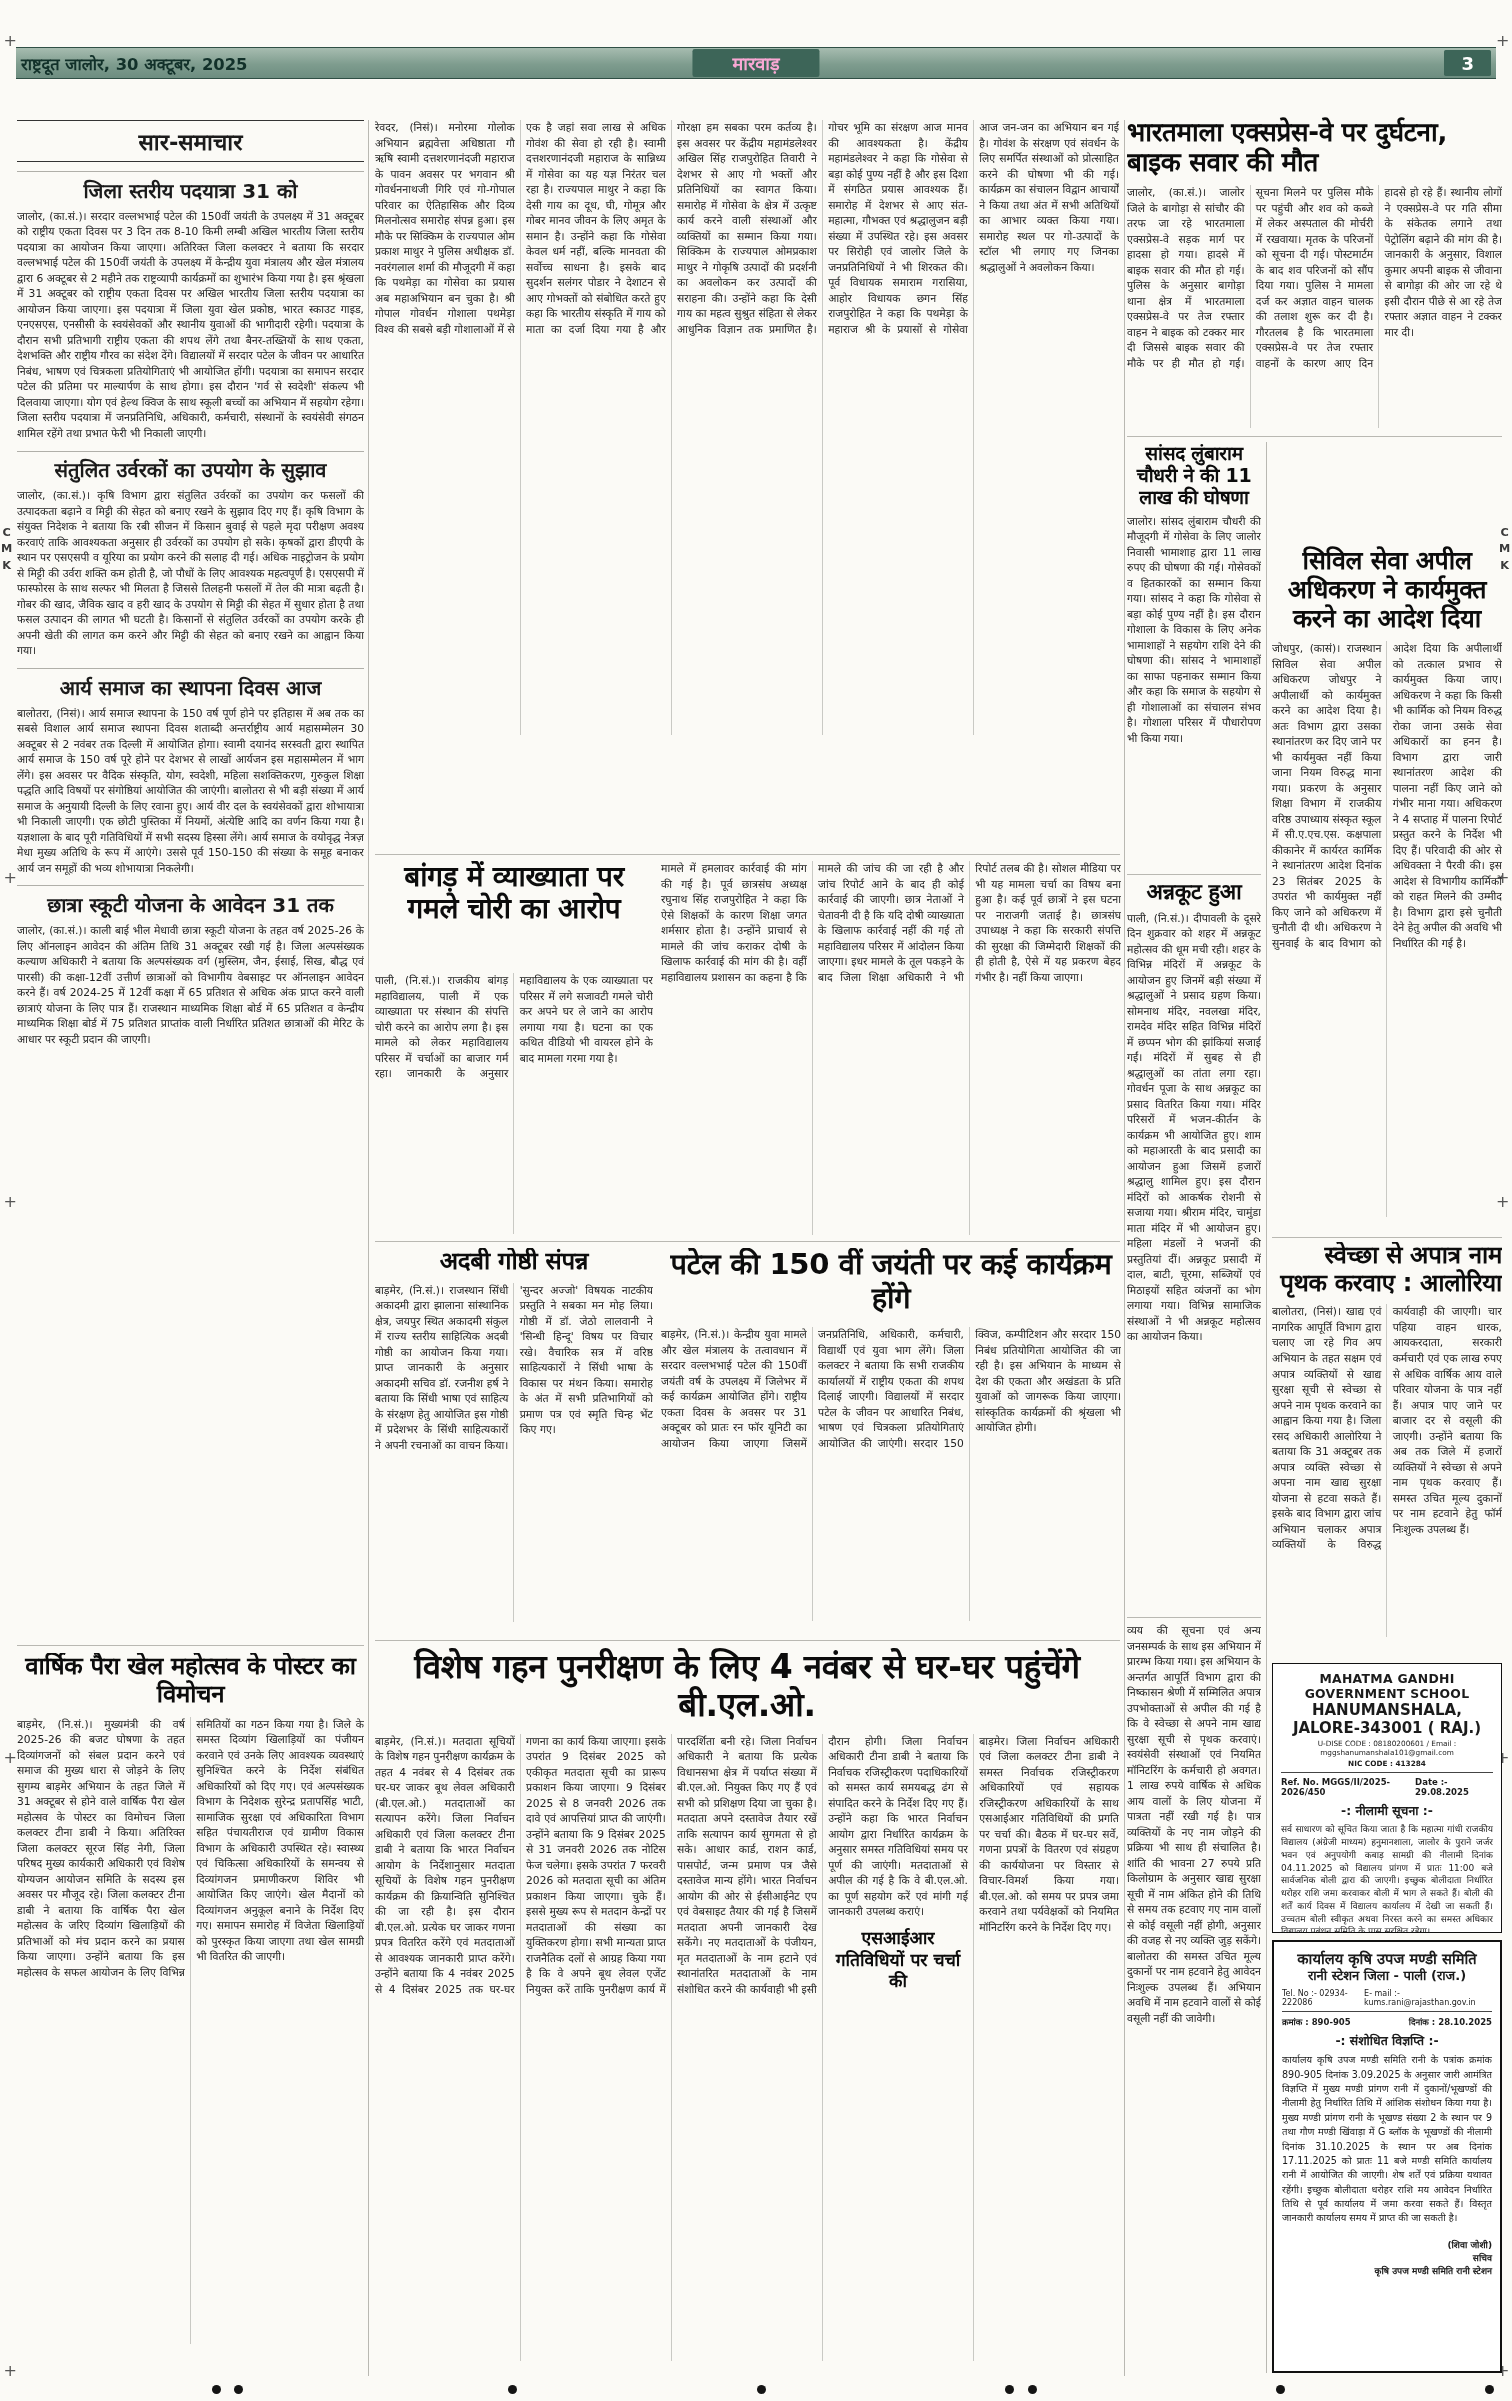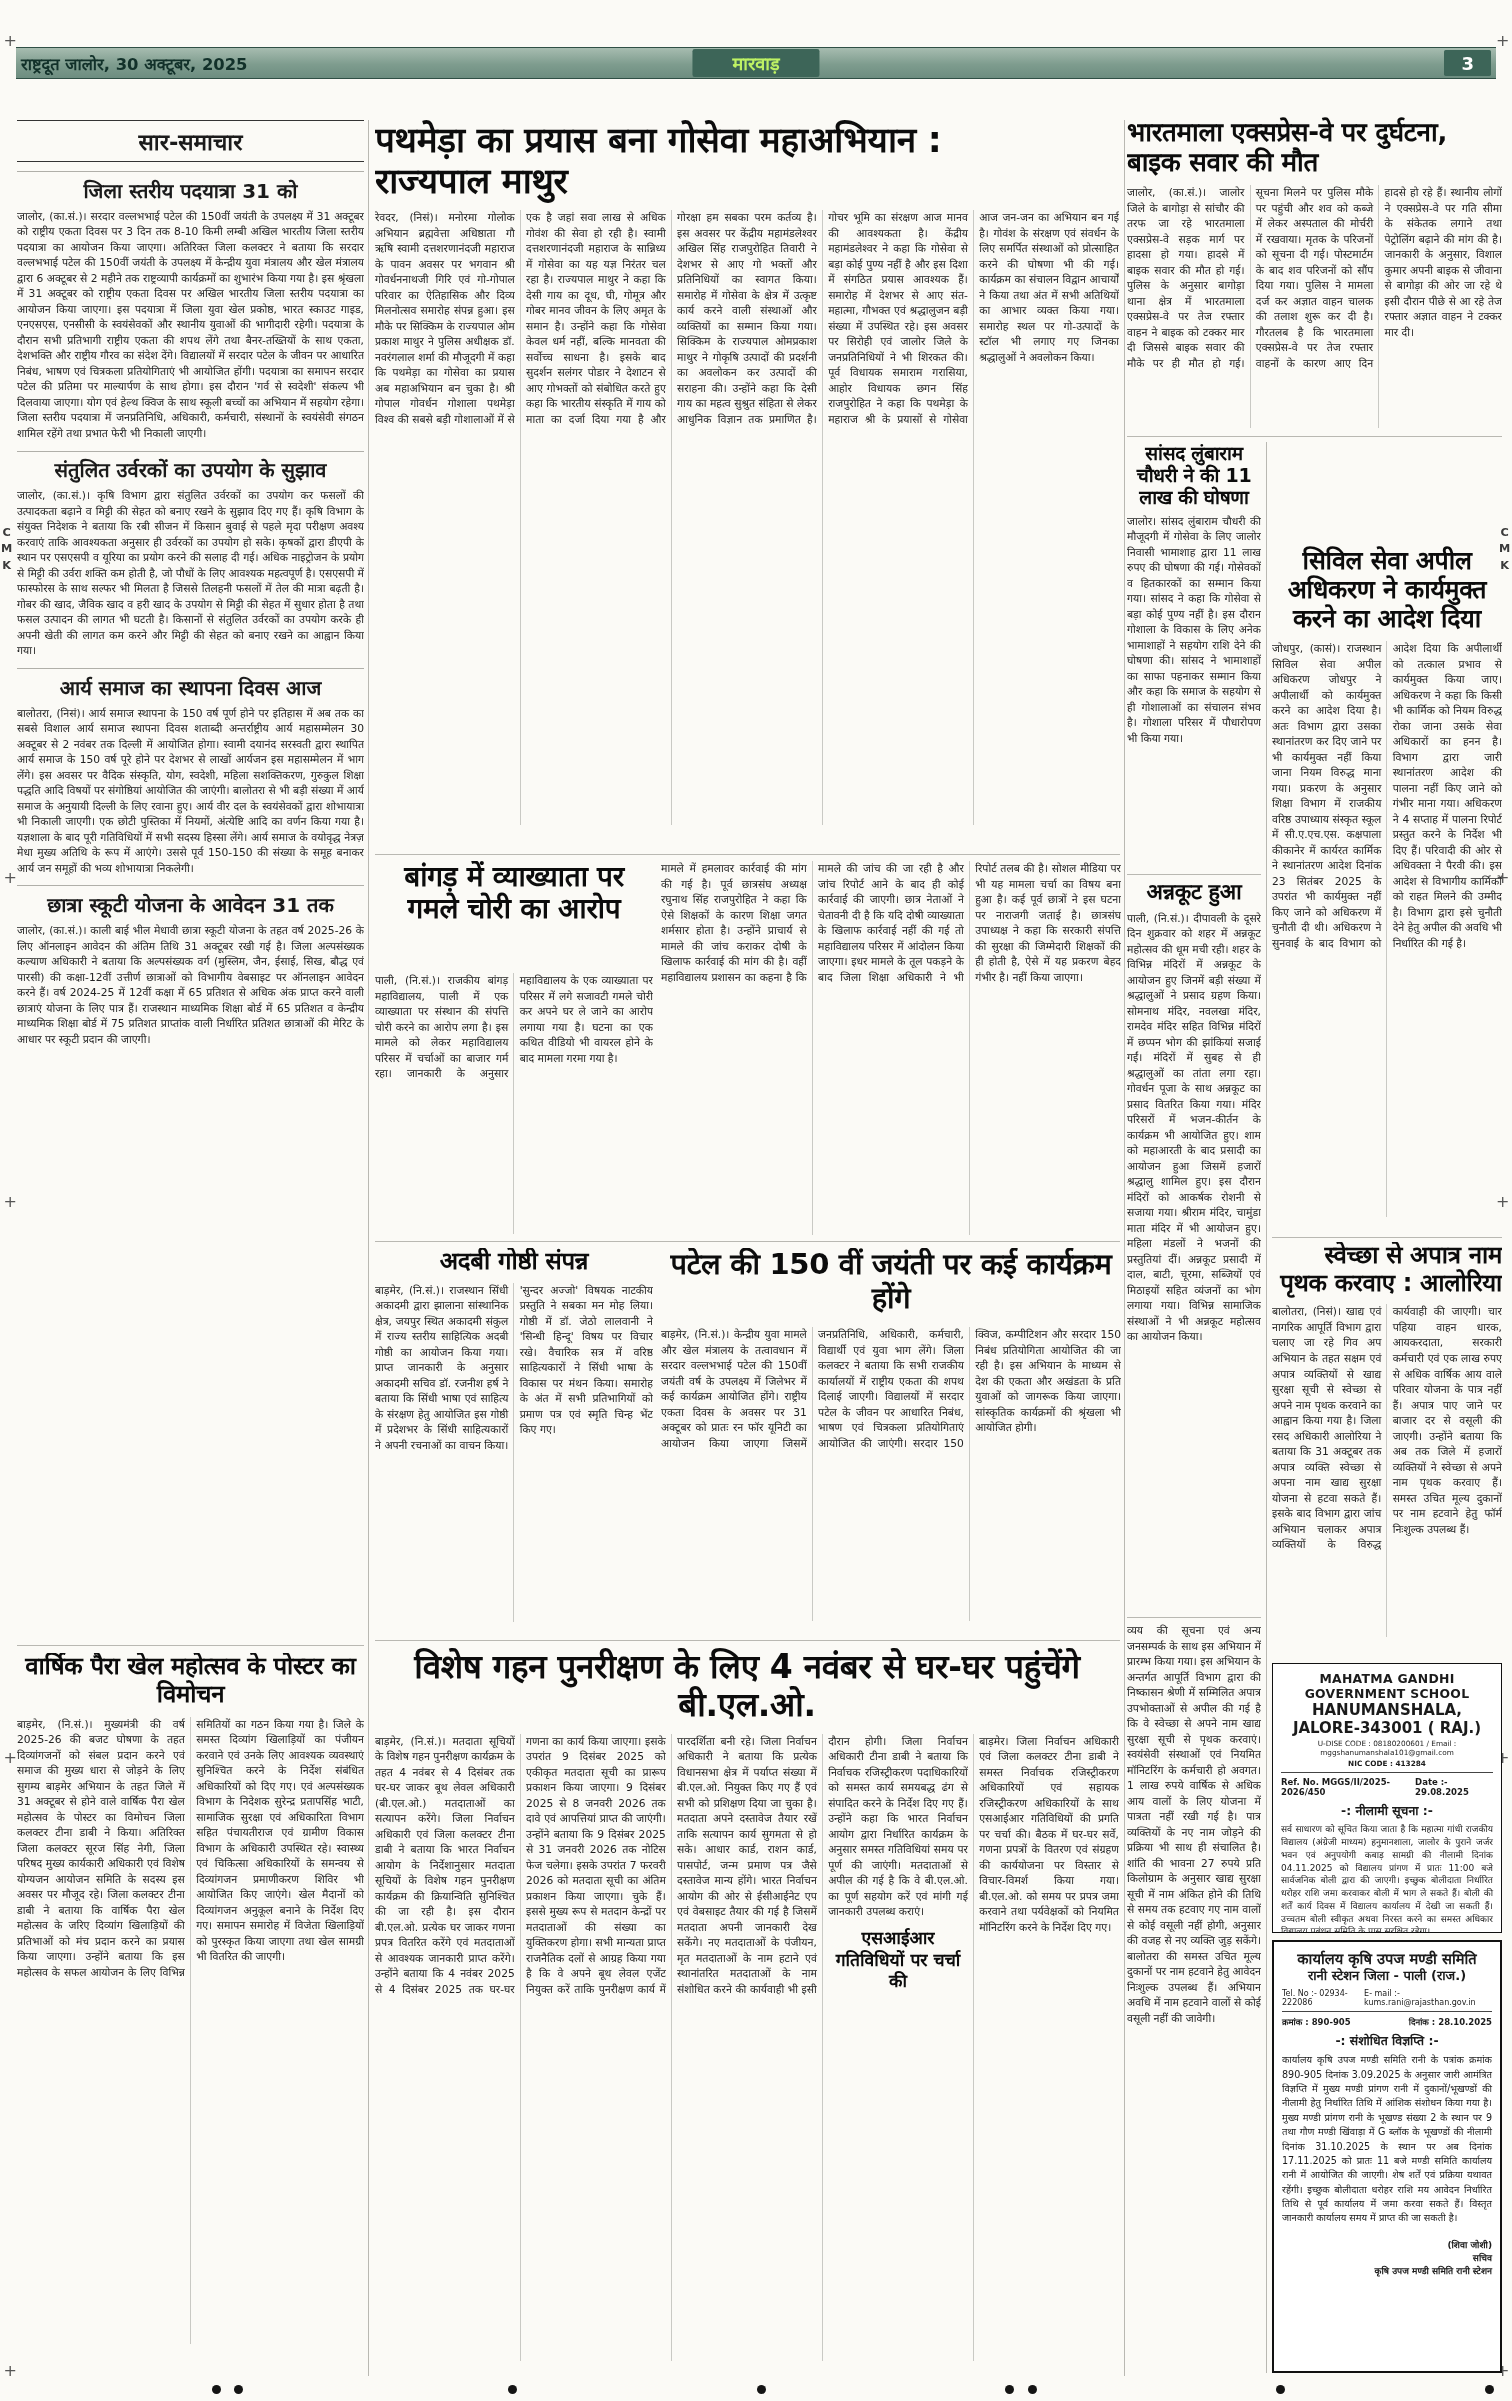--- a/index.html
+++ b/index.html
@@ -15,21 +15,21 @@
   
   .masthead {
     display:flex; align-items:center;
     background:linear-gradient(#a7bcb0,#7e9c8e 55%,#6d8d80);
     border-top:1.7px solid #2f4f45; border-bottom:1.7px solid #2f4f45;
     padding:0 5px;
   }
   .mh-left { font-weight:bold; font-size:16.4px; color:#12312a; }
   .mh-center {
     position:absolute; left:50%; transform:translateX(-50%);
-    background:#3d6558; color:#bef264; font-weight:bold; font-size:18px;
+    background:#3d6558; color:#f9a8d4; font-weight:bold; font-size:18px;
     padding:2.3px 40px; border-radius:2.3px;
   }
   .mh-right {
     margin-left:auto; background:#3d6558; color:#fff; font-weight:bold;
     font-size:18px; padding:2.3px 17px; border-radius:1.7px;
   }
 
   
   .hl { font-weight:bold; color:#0c0c0c; line-height:1.16; letter-spacing:-0.3px; }
   .center { text-align:center; }
@@ -150,21 +150,20 @@
       <div class="body">जालोर, (का.सं.)। काली बाई भील मेधावी छात्रा स्कूटी योजना के तहत वर्ष 2025-26 के लिए ऑनलाइन आवेदन की अंतिम तिथि 31 अक्टूबर रखी गई है। जिला अल्पसंख्यक कल्याण अधिकारी ने बताया कि अल्पसंख्यक वर्ग (मुस्लिम, जैन, ईसाई, सिख, बौद्ध एवं पारसी) की कक्षा-12वीं उत्तीर्ण छात्राओं को विभागीय वेबसाइट पर ऑनलाइन आवेदन करने हैं। वर्ष 2024-25 में 12वीं कक्षा में 65 प्रतिशत से अधिक अंक प्राप्त करने वाली छात्राएं योजना के लिए पात्र हैं। राजस्थान माध्यमिक शिक्षा बोर्ड में 65 प्रतिशत व केन्द्रीय माध्यमिक शिक्षा बोर्ड में 75 प्रतिशत प्राप्तांक वाली निर्धारित प्रतिशत छात्राओं की मेरिट के आधार पर स्कूटी प्रदान की जाएगी।</div>
     </div>
   </div>
 
   <div class="abs" style="left:17px; top:1653px; width:347px; height:723px; overflow:hidden;">
     <div class="hl h42 center" style="margin-bottom:8px;">वार्षिक पैरा खेल महोत्सव के पोस्टर का विमोचन</div>
     <div class="body cols2" style="height:627px;">बाड़मेर, (नि.सं.)। मुख्यमंत्री की वर्ष 2025-26 की बजट घोषणा के तहत दिव्यांगजनों को संबल प्रदान करने एवं समाज की मुख्य धारा से जोड़ने के लिए सुगम्य बाड़मेर अभियान के तहत जिले में 31 अक्टूबर से होने वाले वार्षिक पैरा खेल महोत्सव के पोस्टर का विमोचन जिला कलक्टर टीना डाबी ने किया। अतिरिक्त जिला कलक्टर सूरज सिंह नेगी, जिला परिषद मुख्य कार्यकारी अधिकारी एवं विशेष योग्यजन आयोजन समिति के सदस्य इस अवसर पर मौजूद रहे। जिला कलक्टर टीना डाबी ने बताया कि वार्षिक पैरा खेल महोत्सव के जरिए दिव्यांग खिलाड़ियों की प्रतिभाओं को मंच प्रदान करने का प्रयास किया जाएगा। उन्होंने बताया कि इस महोत्सव के सफल आयोजन के लिए विभिन्न समितियों का गठन किया गया है। जिले के समस्त दिव्यांग खिलाड़ियों का पंजीयन करवाने एवं उनके लिए आवश्यक व्यवस्थाएं सुनिश्चित करने के निर्देश संबंधित अधिकारियों को दिए गए। एवं अल्पसंख्यक विभाग के निदेशक सुरेन्द्र प्रतापसिंह भाटी, सामाजिक सुरक्षा एवं अधिकारिता विभाग सहित पंचायतीराज एवं ग्रामीण विकास विभाग के अधिकारी उपस्थित रहे। स्वास्थ्य एवं चिकित्सा अधिकारियों के समन्वय से दिव्यांगजन प्रमाणीकरण शिविर भी आयोजित किए जाएंगे। खेल मैदानों को दिव्यांगजन अनुकूल बनाने के निर्देश दिए गए। समापन समारोह में विजेता खिलाड़ियों को पुरस्कृत किया जाएगा तथा खेल सामग्री भी वितरित की जाएगी।</div>
   </div>
 
   <div class="abs" style="left:375px; top:120px; width:744px; height:730px; overflow:hidden;">
-    <div class="hl h62" style="margin-bottom:9px; max-width:678px;">पथमेड़ा का प्रयास बना गोसेवा महाअभियान : राज्यपाल माथुर</div>
     <div class="body cols5" style="height:615px;">रेवदर, (निसं)। मनोरमा गोलोक अभियान ब्रह्मवेत्ता अधिष्ठाता गौ ऋषि स्वामी दत्तशरणानंदजी महाराज के पावन अवसर पर भगवान श्री गोवर्धननाथजी गिरि एवं गो-गोपाल परिवार का ऐतिहासिक और दिव्य मिलनोत्सव समारोह संपन्न हुआ। इस मौके पर सिक्किम के राज्यपाल ओम प्रकाश माथुर ने पुलिस अधीक्षक डॉ. नवरंगलाल शर्मा की मौजूदगी में कहा कि पथमेड़ा का गोसेवा का प्रयास अब महाअभियान बन चुका है। श्री गोपाल गोवर्धन गोशाला पथमेड़ा विश्व की सबसे बड़ी गोशालाओं में से एक है जहां सवा लाख से अधिक गोवंश की सेवा हो रही है। स्वामी दत्तशरणानंदजी महाराज के सान्निध्य में गोसेवा का यह यज्ञ निरंतर चल रहा है। राज्यपाल माथुर ने कहा कि देसी गाय का दूध, घी, गोमूत्र और गोबर मानव जीवन के लिए अमृत के समान है। उन्होंने कहा कि गोसेवा केवल धर्म नहीं, बल्कि मानवता की सर्वोच्च साधना है। इसके बाद सुदर्शन सलंगर पोडार ने देशाटन से आए गोभक्तों को संबोधित करते हुए कहा कि भारतीय संस्कृति में गाय को माता का दर्जा दिया गया है और गोरक्षा हम सबका परम कर्तव्य है। इस अवसर पर केंद्रीय महामंडलेश्वर अखिल सिंह राजपुरोहित तिवारी ने देशभर से आए गो भक्तों और प्रतिनिधियों का स्वागत किया। समारोह में गोसेवा के क्षेत्र में उत्कृष्ट कार्य करने वाली संस्थाओं और व्यक्तियों का सम्मान किया गया। सिक्किम के राज्यपाल ओमप्रकाश माथुर ने गोकृषि उत्पादों की प्रदर्शनी का अवलोकन कर उत्पादों की सराहना की। उन्होंने कहा कि देसी गाय का महत्व सुश्रुत संहिता से लेकर आधुनिक विज्ञान तक प्रमाणित है। गोचर भूमि का संरक्षण आज मानव की आवश्यकता है। केंद्रीय महामंडलेश्वर ने कहा कि गोसेवा से बड़ा कोई पुण्य नहीं है और इस दिशा में संगठित प्रयास आवश्यक हैं। समारोह में देशभर से आए संत-महात्मा, गौभक्त एवं श्रद्धालुजन बड़ी संख्या में उपस्थित रहे। इस अवसर पर सिरोही एवं जालोर जिले के जनप्रतिनिधियों ने भी शिरकत की। पूर्व विधायक समाराम गरासिया, आहोर विधायक छगन सिंह राजपुरोहित ने कहा कि पथमेड़ा के महाराज श्री के प्रयासों से गोसेवा आज जन-जन का अभियान बन गई है। गोवंश के संरक्षण एवं संवर्धन के लिए समर्पित संस्थाओं को प्रोत्साहित करने की घोषणा भी की गई। कार्यक्रम का संचालन विद्वान आचार्यों ने किया तथा अंत में सभी अतिथियों का आभार व्यक्त किया गया। समारोह स्थल पर गो-उत्पादों के स्टॉल भी लगाए गए जिनका श्रद्धालुओं ने अवलोकन किया।</div>
   </div>
 
   <div class="abs" style="left:375px; top:861px; width:278px; height:106px; overflow:hidden;">
     <div class="hl h50 center">बांगड़ में व्याख्याता पर गमले चोरी का आरोप</div>
   </div>
   <div class="abs body cols3" style="left:661px; top:861px; width:460px; height:374px;">मामले में हमलावर कार्रवाई की मांग की गई है। पूर्व छात्रसंघ अध्यक्ष रघुनाथ सिंह राजपुरोहित ने कहा कि ऐसे शिक्षकों के कारण शिक्षा जगत शर्मसार होता है। उन्होंने प्राचार्य से मामले की जांच कराकर दोषी के खिलाफ कार्रवाई की मांग की है। वहीं महाविद्यालय प्रशासन का कहना है कि मामले की जांच की जा रही है और जांच रिपोर्ट आने के बाद ही कोई कार्रवाई की जाएगी। छात्र नेताओं ने चेतावनी दी है कि यदि दोषी व्याख्याता के खिलाफ कार्रवाई नहीं की गई तो महाविद्यालय परिसर में आंदोलन किया जाएगा। इधर मामले के तूल पकड़ने के बाद जिला शिक्षा अधिकारी ने भी रिपोर्ट तलब की है। सोशल मीडिया पर भी यह मामला चर्चा का विषय बना हुआ है। कई पूर्व छात्रों ने इस घटना पर नाराजगी जताई है। छात्रसंघ उपाध्यक्ष ने कहा कि सरकारी संपत्ति की सुरक्षा की जिम्मेदारी शिक्षकों की ही होती है, ऐसे में यह प्रकरण बेहद गंभीर है। नहीं किया जाएगा।</div>
   <div class="abs body cols2" style="left:375px; top:973px; width:278px; height:261px;">पाली, (नि.सं.)। राजकीय बांगड़ महाविद्यालय, पाली में एक व्याख्याता पर संस्थान की संपत्ति चोरी करने का आरोप लगा है। इस मामले को लेकर महाविद्यालय परिसर में चर्चाओं का बाजार गर्म रहा। जानकारी के अनुसार महाविद्यालय के एक व्याख्याता पर परिसर में लगे सजावटी गमले चोरी कर अपने घर ले जाने का आरोप लगाया गया है। घटना का एक कथित वीडियो भी वायरल होने के बाद मामला गरमा गया है।</div>
 
   <div class="abs" style="left:375px; top:1248px; width:278px; height:388px; overflow:hidden;">

